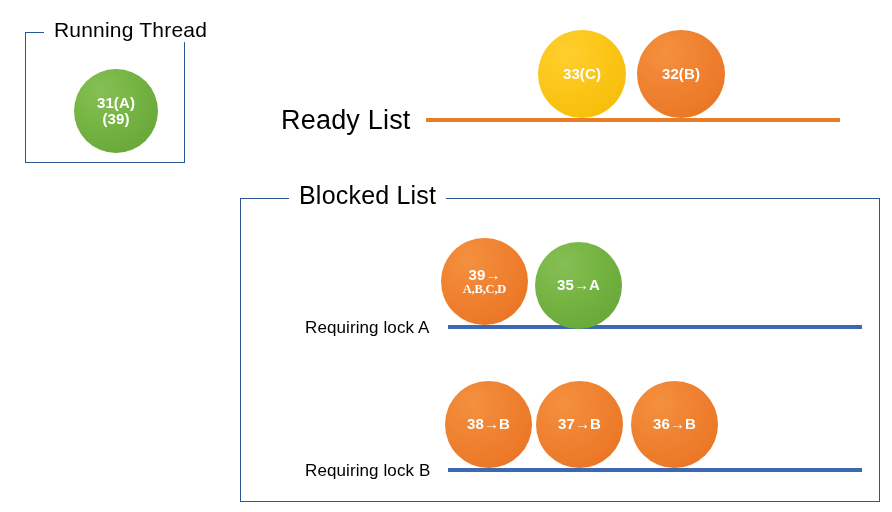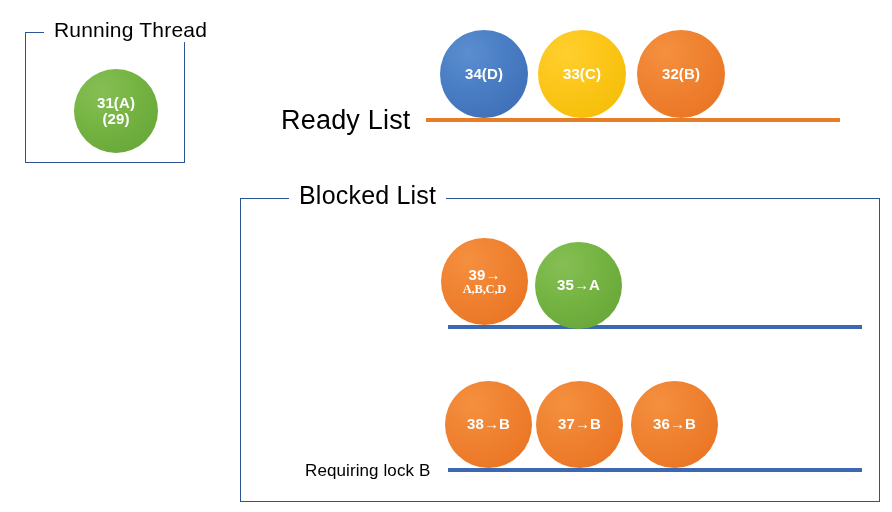--- a/index.html
+++ b/index.html
@@ -89,41 +89,39 @@
 <body>
 
 <div id="canvas">
 
   <div class="group-box" style="left:25px; top:32px; width:160px; height:131px;">
     <div class="group-box-label label-running" style="left:18px;">Running Thread</div>
   </div>
 
   <div class="node green" style="left:74px; top:69px; width:84px; height:84px;">
     <span class="l1">31(A)</span>
-    <span class="l1">(29)</span>
+    <span class="l1">(39)</span>
   </div>
 
   <div class="queue-caption caption-big" style="left:281px; top:105px;">Ready List</div>
 
   <div class="queue-line orange-line" style="left:426px; top:118px; width:414px;"></div>
 
-  <div class="node blue" style="left:440px; top:30px; width:88px; height:88px;">
-    <span class="l1">34(D)</span>
-  </div>
   <div class="node yellow" style="left:538px; top:30px; width:88px; height:88px;">
     <span class="l1">33(C)</span>
   </div>
   <div class="node orange" style="left:637px; top:30px; width:88px; height:88px;">
     <span class="l1">32(B)</span>
   </div>
 
   <div class="group-box" style="left:240px; top:198px; width:640px; height:304px;">
     <div class="group-box-label label-blocked" style="left:48px;">Blocked List</div>
   </div>
 
+  <div class="queue-caption caption-small" style="left:305px; top:318px;">Requiring lock A</div>
 
   <div class="queue-line blue-line" style="left:448px; top:325px; width:414px;"></div>
 
   <div class="node orange" style="left:441px; top:238px; width:87px; height:87px;">
     <span class="l1">39→</span>
     <span class="l2">A,B,C,D</span>
   </div>
   <div class="node green" style="left:535px; top:242px; width:87px; height:87px;">
     <span class="l1">35→A</span>
   </div>

